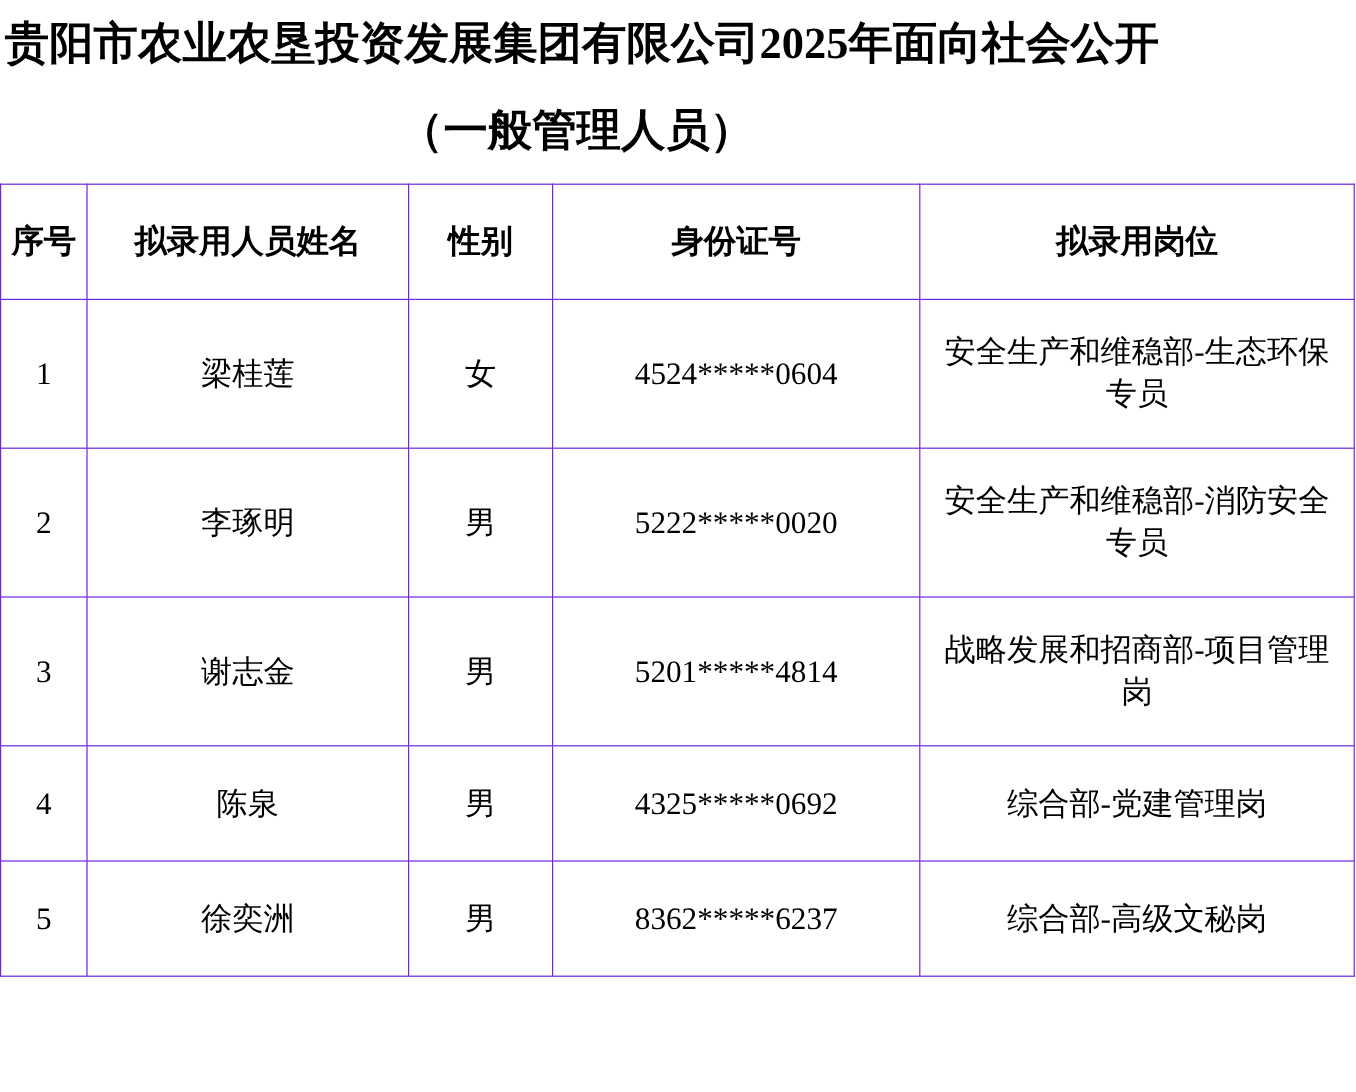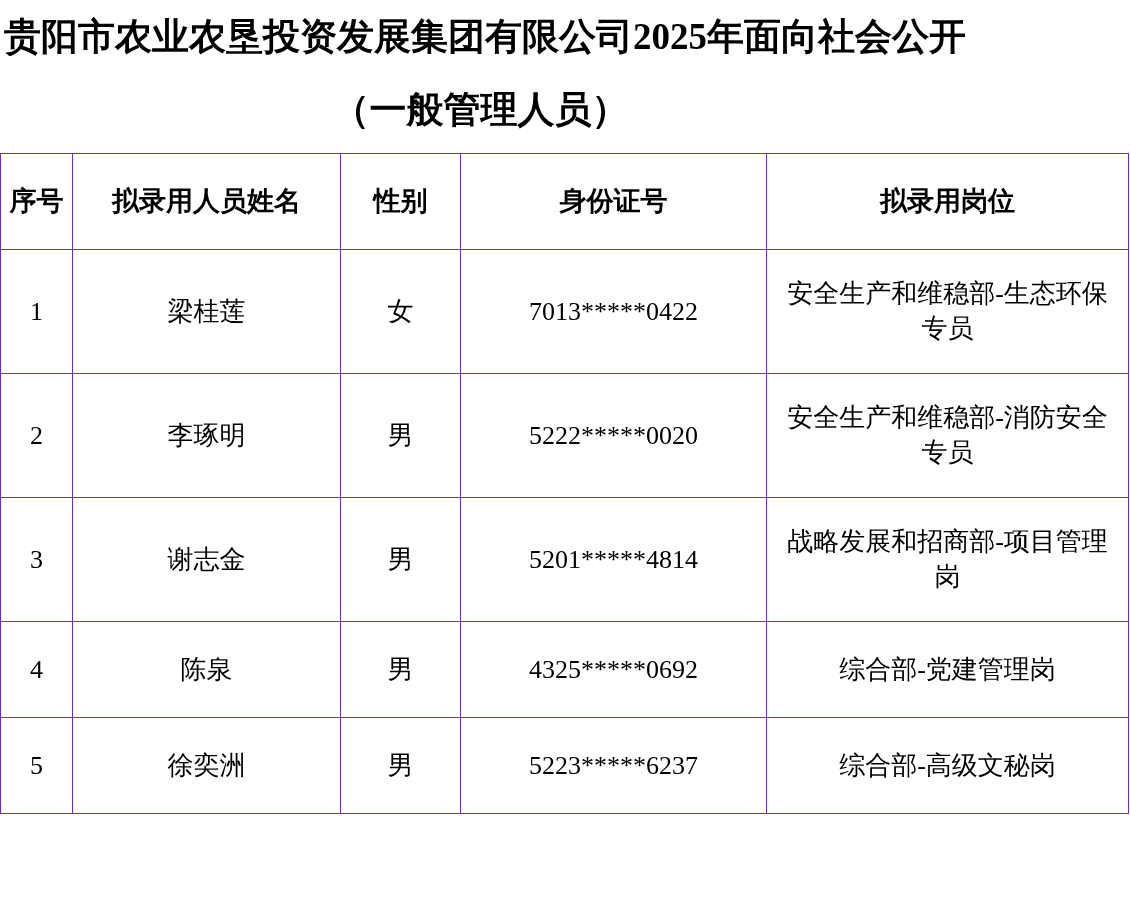--- a/index.html
+++ b/index.html
@@ -109,21 +109,21 @@
         <th>性别</th>
         <th>身份证号</th>
         <th>拟录用岗位</th>
       </tr>
     </thead>
     <tbody>
       <tr>
         <td>1</td>
         <td>梁桂莲</td>
         <td>女</td>
-        <td>7013*****0422</td>
+        <td>4524*****0604</td>
         <td class="post-cell">安全生产和维稳部-生态环保专员</td>
       </tr>
       <tr>
         <td>2</td>
         <td>李琢明</td>
         <td>男</td>
         <td>5222*****0020</td>
         <td class="post-cell">安全生产和维稳部-消防安全专员</td>
       </tr>
       <tr>
@@ -137,19 +137,19 @@
         <td>4</td>
         <td>陈泉</td>
         <td>男</td>
         <td>4325*****0692</td>
         <td class="post-cell">综合部-党建管理岗</td>
       </tr>
       <tr>
         <td>5</td>
         <td>徐奕洲</td>
         <td>男</td>
-        <td>5223*****6237</td>
+        <td>8362*****6237</td>
         <td class="post-cell">综合部-高级文秘岗</td>
       </tr>
     </tbody>
   </table>
 
 </div>
 
 </body></html>

